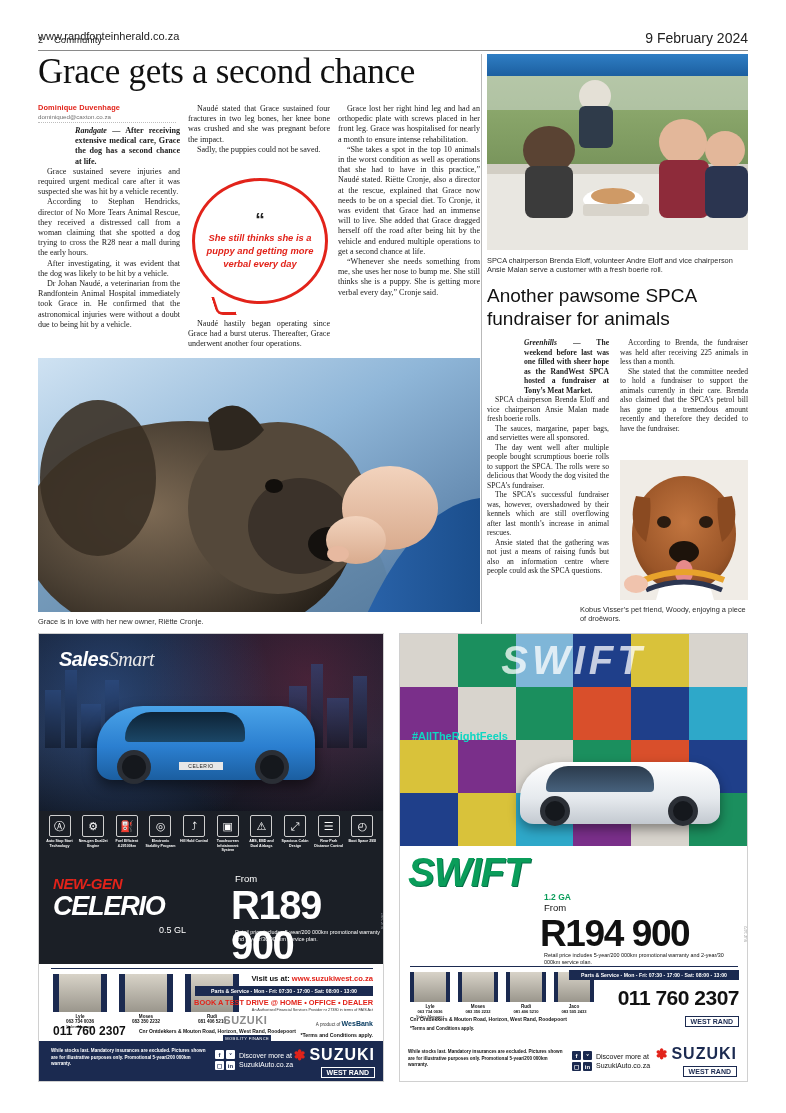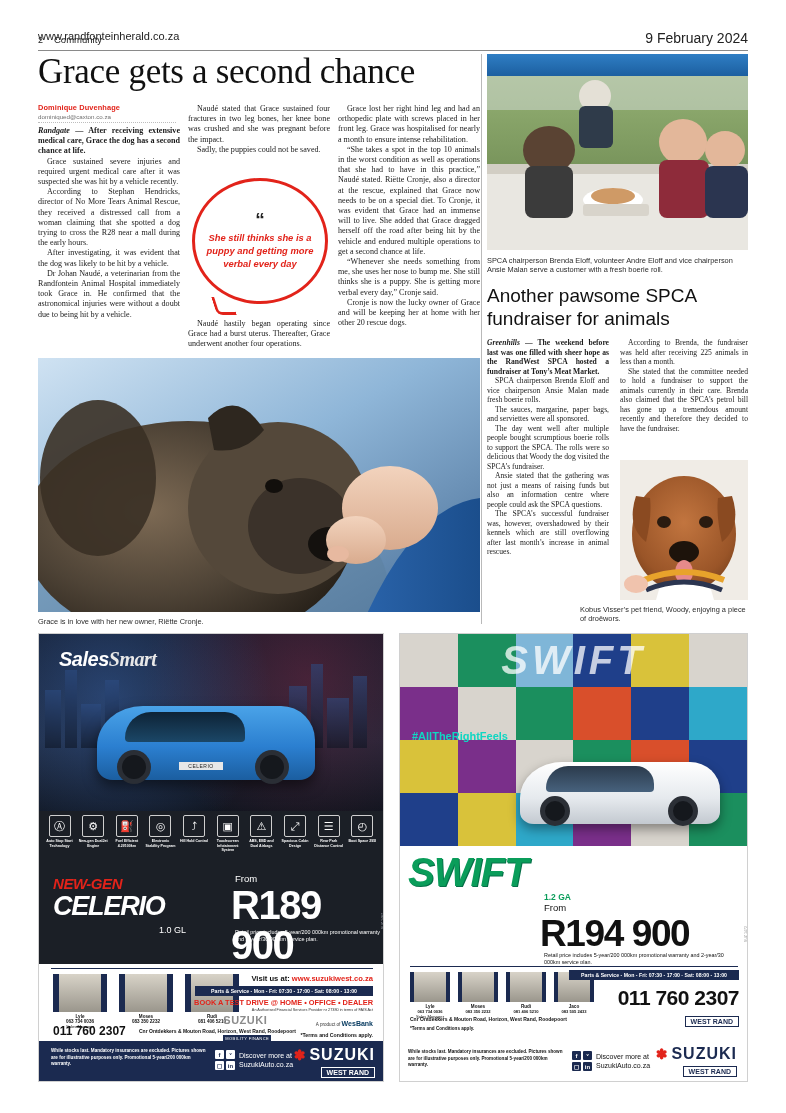--- a/index.html
+++ b/index.html
@@ -38,21 +38,21 @@
 
   
   .byline { position: absolute; left: 38px; top: 103px; width: 142px; font-family: "Liberation Sans", sans-serif; }
   .byline .name { color: #e2231a; font-size: 7.4px; font-weight: 700; letter-spacing: .1px; }
   .byline .email { color: #6f6f6f; font-size: 6.2px; margin-top: 1px; }
   .byline .dots { margin-top: 2px; border-top: 1px dotted #bdbdbd; width: 138px; }
 
   
   .col { position: absolute; font-size: 8.1px; line-height: 10.2px; text-align: justify; color: #1a1a1a; }
   .col p { text-indent: 9px; }
-  .col p.lead { text-indent: 0; font-weight: 700; }
+  .col p.lead { text-indent: 0; font-weight: 700; margin-left: 37px; }
   .col p.lead i, .col p.lead em { font-style: italic; }
 
   #col1 { left: 38px; top: 126px; width: 142px; }
   #col2 { left: 188px; top: 104px; width: 142px; }
   #col2b { left: 188px; top: 319px; width: 142px; }
   #col3 { left: 338px; top: 104px; width: 142px; }
 
   
   .bubble {
     position: absolute; left: 192px; top: 178px; width: 136px; height: 126px;
@@ -117,21 +117,21 @@
       radial-gradient(circle at 78% 25%, rgba(140,40,70,.40) 0%, rgba(20,28,44,0) 55%),
       linear-gradient(180deg,#141b2a 0%, #1d2536 60%, #10151f 100%);
   }
   .city-strip { position: absolute; left: 0; right: 0; top: 18px; height: 96px; opacity: .55; }
   .city-strip span { position: absolute; bottom: 0; background: linear-gradient(180deg,#2e4e86,#0d1422); }
   .move-smart {
     position: absolute; left: 20px; top: 14px;
     font-family: "Liberation Sans", sans-serif; font-style: italic; font-weight: 700;
     font-size: 20px; color: #fff; letter-spacing: -.5px;
   }
-  .move-smart .smart { color: #e8e8e8; font-family: "Liberation Serif", serif; font-style: italic; font-weight: 700; }
+  .move-smart .smart { color: #e8e8e8; font-family: "Liberation Serif", serif; font-style: italic; font-weight: 400; }
   .car-body {
     position: absolute; left: 58px; top: 72px; width: 218px; height: 74px;
     background: linear-gradient(180deg,#4aa3e8 0%, #2b7fd0 55%, #1b5ea0 100%);
     border-radius: 46px 34px 16px 16px / 40px 34px 14px 14px;
     box-shadow: 0 6px 14px rgba(0,0,0,.55);
   }
   .car-glass {
     position: absolute; left: 86px; top: 78px; width: 120px; height: 30px;
     background: linear-gradient(180deg,#0e2336,#1b4767);
     border-radius: 26px 20px 4px 4px;
@@ -334,21 +334,20 @@
   </div>
 
   <div class="col" id="col2b">
     <p>Naudé hastily began operating since Grace had a burst uterus. Thereafter, Grace underwent another four operations.</p>
   </div>
 
   <div class="col" id="col3">
     <p>Grace lost her right hind leg and had an orthopedic plate with screws placed in her front leg. Grace was hospitalised for nearly a month to ensure intense rehabilitation.</p>
     <p>“She takes a spot in the top 10 animals in the worst condition as well as operations that she had to have in this practice,” Naudé stated. Riëtte Cronje, also a director at the rescue, explained that Grace now needs to be on a special diet. To Cronje, it was evident that Grace had an immense will to live. She added that Grace dragged herself off the road after being hit by the vehicle and endured multiple operations to get a second chance at life.</p>
     <p>“Whenever she needs something from me, she uses her nose to bump me. She still thinks she is a puppy. She is getting more verbal every day,” Cronje said.</p>
-    <p>Cronje is now the lucky owner of Grace and will be keeping her at home with her other 20 rescue dogs.</p>
   </div>
 
   <div class="photo" id="photo-grace">
     <svg width="442" height="254" viewBox="0 0 442 254" preserveAspectRatio="none">
       <defs>
         <linearGradient id="gsky" x1="0" y1="0" x2="1" y2="1">
           <stop offset="0%" stop-color="#cfe2f2"></stop>
             <stop offset="45%" stop-color="#8fb6d8"></stop>
             <stop offset="100%" stop-color="#4a6f97"></stop>
         </linearGradient>
@@ -416,22 +415,22 @@
   </div>
   <div class="caption" id="cap-spca">SPCA chairperson Brenda Eloff, volunteer Andre Eloff and vice chairperson Ansie Malan serve a customer with a fresh boerie roll.</div>
 
   <h2 class="headline2">Another pawsome SPCA fundraiser for animals</h2>
 
   <div class="col" id="col4">
     <p class="lead"><em>Greenhills</em> <span>— The weekend before last was one filled with sheer hope as the RandWest SPCA hosted a fundraiser at Tony’s Meat Market.</span></p>
     <p>SPCA chairperson Brenda Eloff and vice chairperson Ansie Malan made fresh boerie rolls.</p>
     <p>The sauces, margarine, paper bags, and serviettes were all sponsored.</p>
     <p>The day went well after multiple people bought scrumptious boerie rolls to support the SPCA. The rolls were so delicious that Woody the dog visited the SPCA’s fundraiser.</p>
+    <p>The SPCA’s successful fundraiser was, however, overshadowed by their kennels which are still overflowing after last month’s increase in animal rescues.</p>
     <p>Ansie stated that the gathering was not just a means of raising funds but also an information centre where people could ask the SPCA questions.</p>
-    <p>The SPCA’s successful fundraiser was, however, overshadowed by their kennels which are still overflowing after last month’s increase in animal rescues.</p>
   </div>
 
   <div class="col" id="col5">
     <p>According to Brenda, the fundraiser was held after receiving 225 animals in less than a month.</p>
     <p>She stated that the committee needed to hold a fundraiser to support the animals currently in their care. Brenda also claimed that the SPCA’s petrol bill has gone up a tremendous amount recently and therefore they decided to have the fundraiser.</p>
   </div>
 
   <div class="photo" id="photo-woody">
     <svg width="128" height="140" viewBox="0 0 128 140" preserveAspectRatio="none">
       <defs>
@@ -518,21 +517,21 @@
         </div>
       <div class="feat">
           <div class="box">◴</div>
           <div class="lbl">Boot Space 295l</div>
         </div>
     </div>
 
     <div class="price-block">
       <div class="newgen">NEW-GEN</div>
       <div class="celerio-word">CELERIO</div>
-      <div class="gl">1.0 GL</div>
+      <div class="gl">0.5 GL</div>
       <div class="from-lbl">From</div>
       <div class="price-big">R189 900</div>
       <div class="price-fine">Retail price includes 5-year/200 000km promotional warranty and 2-year/30 000km service plan.</div>
       <div class="ad-sideways">SUZ 1467</div>
     </div>
 
     <div class="dealer-block">
       <div class="dealer-rule"></div>
       <div class="staff">
         <div class="staff-card">

